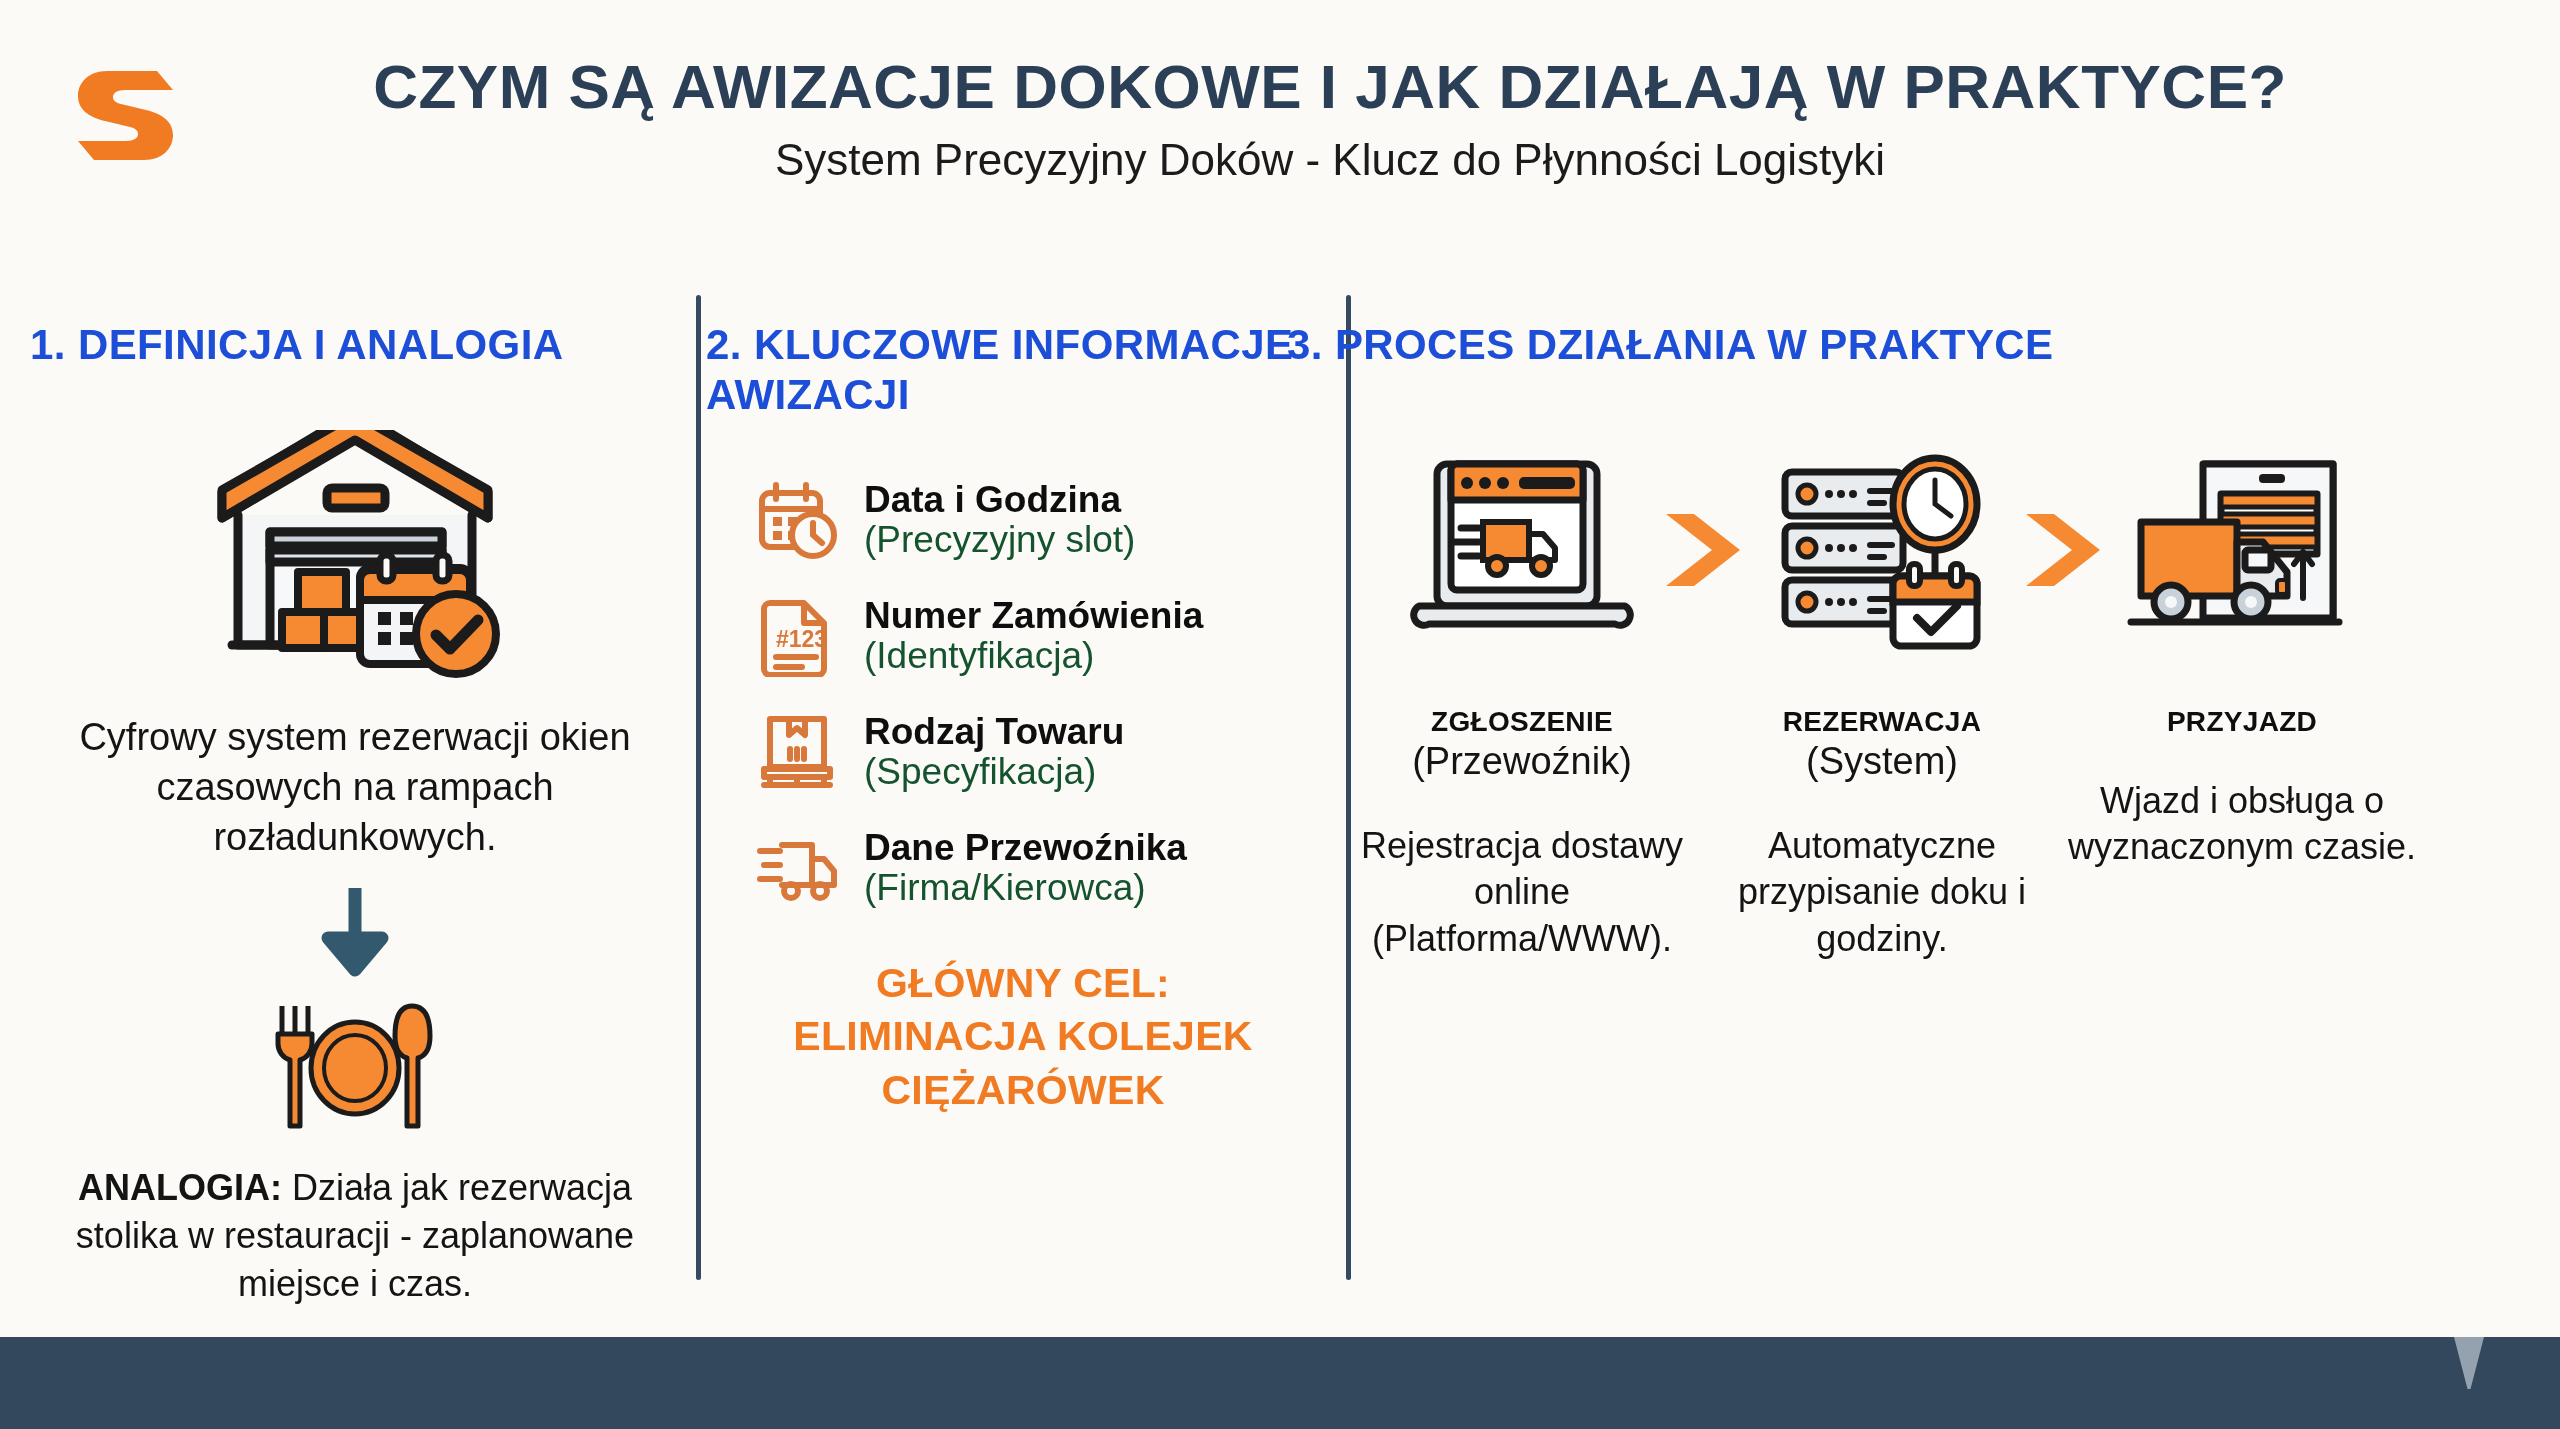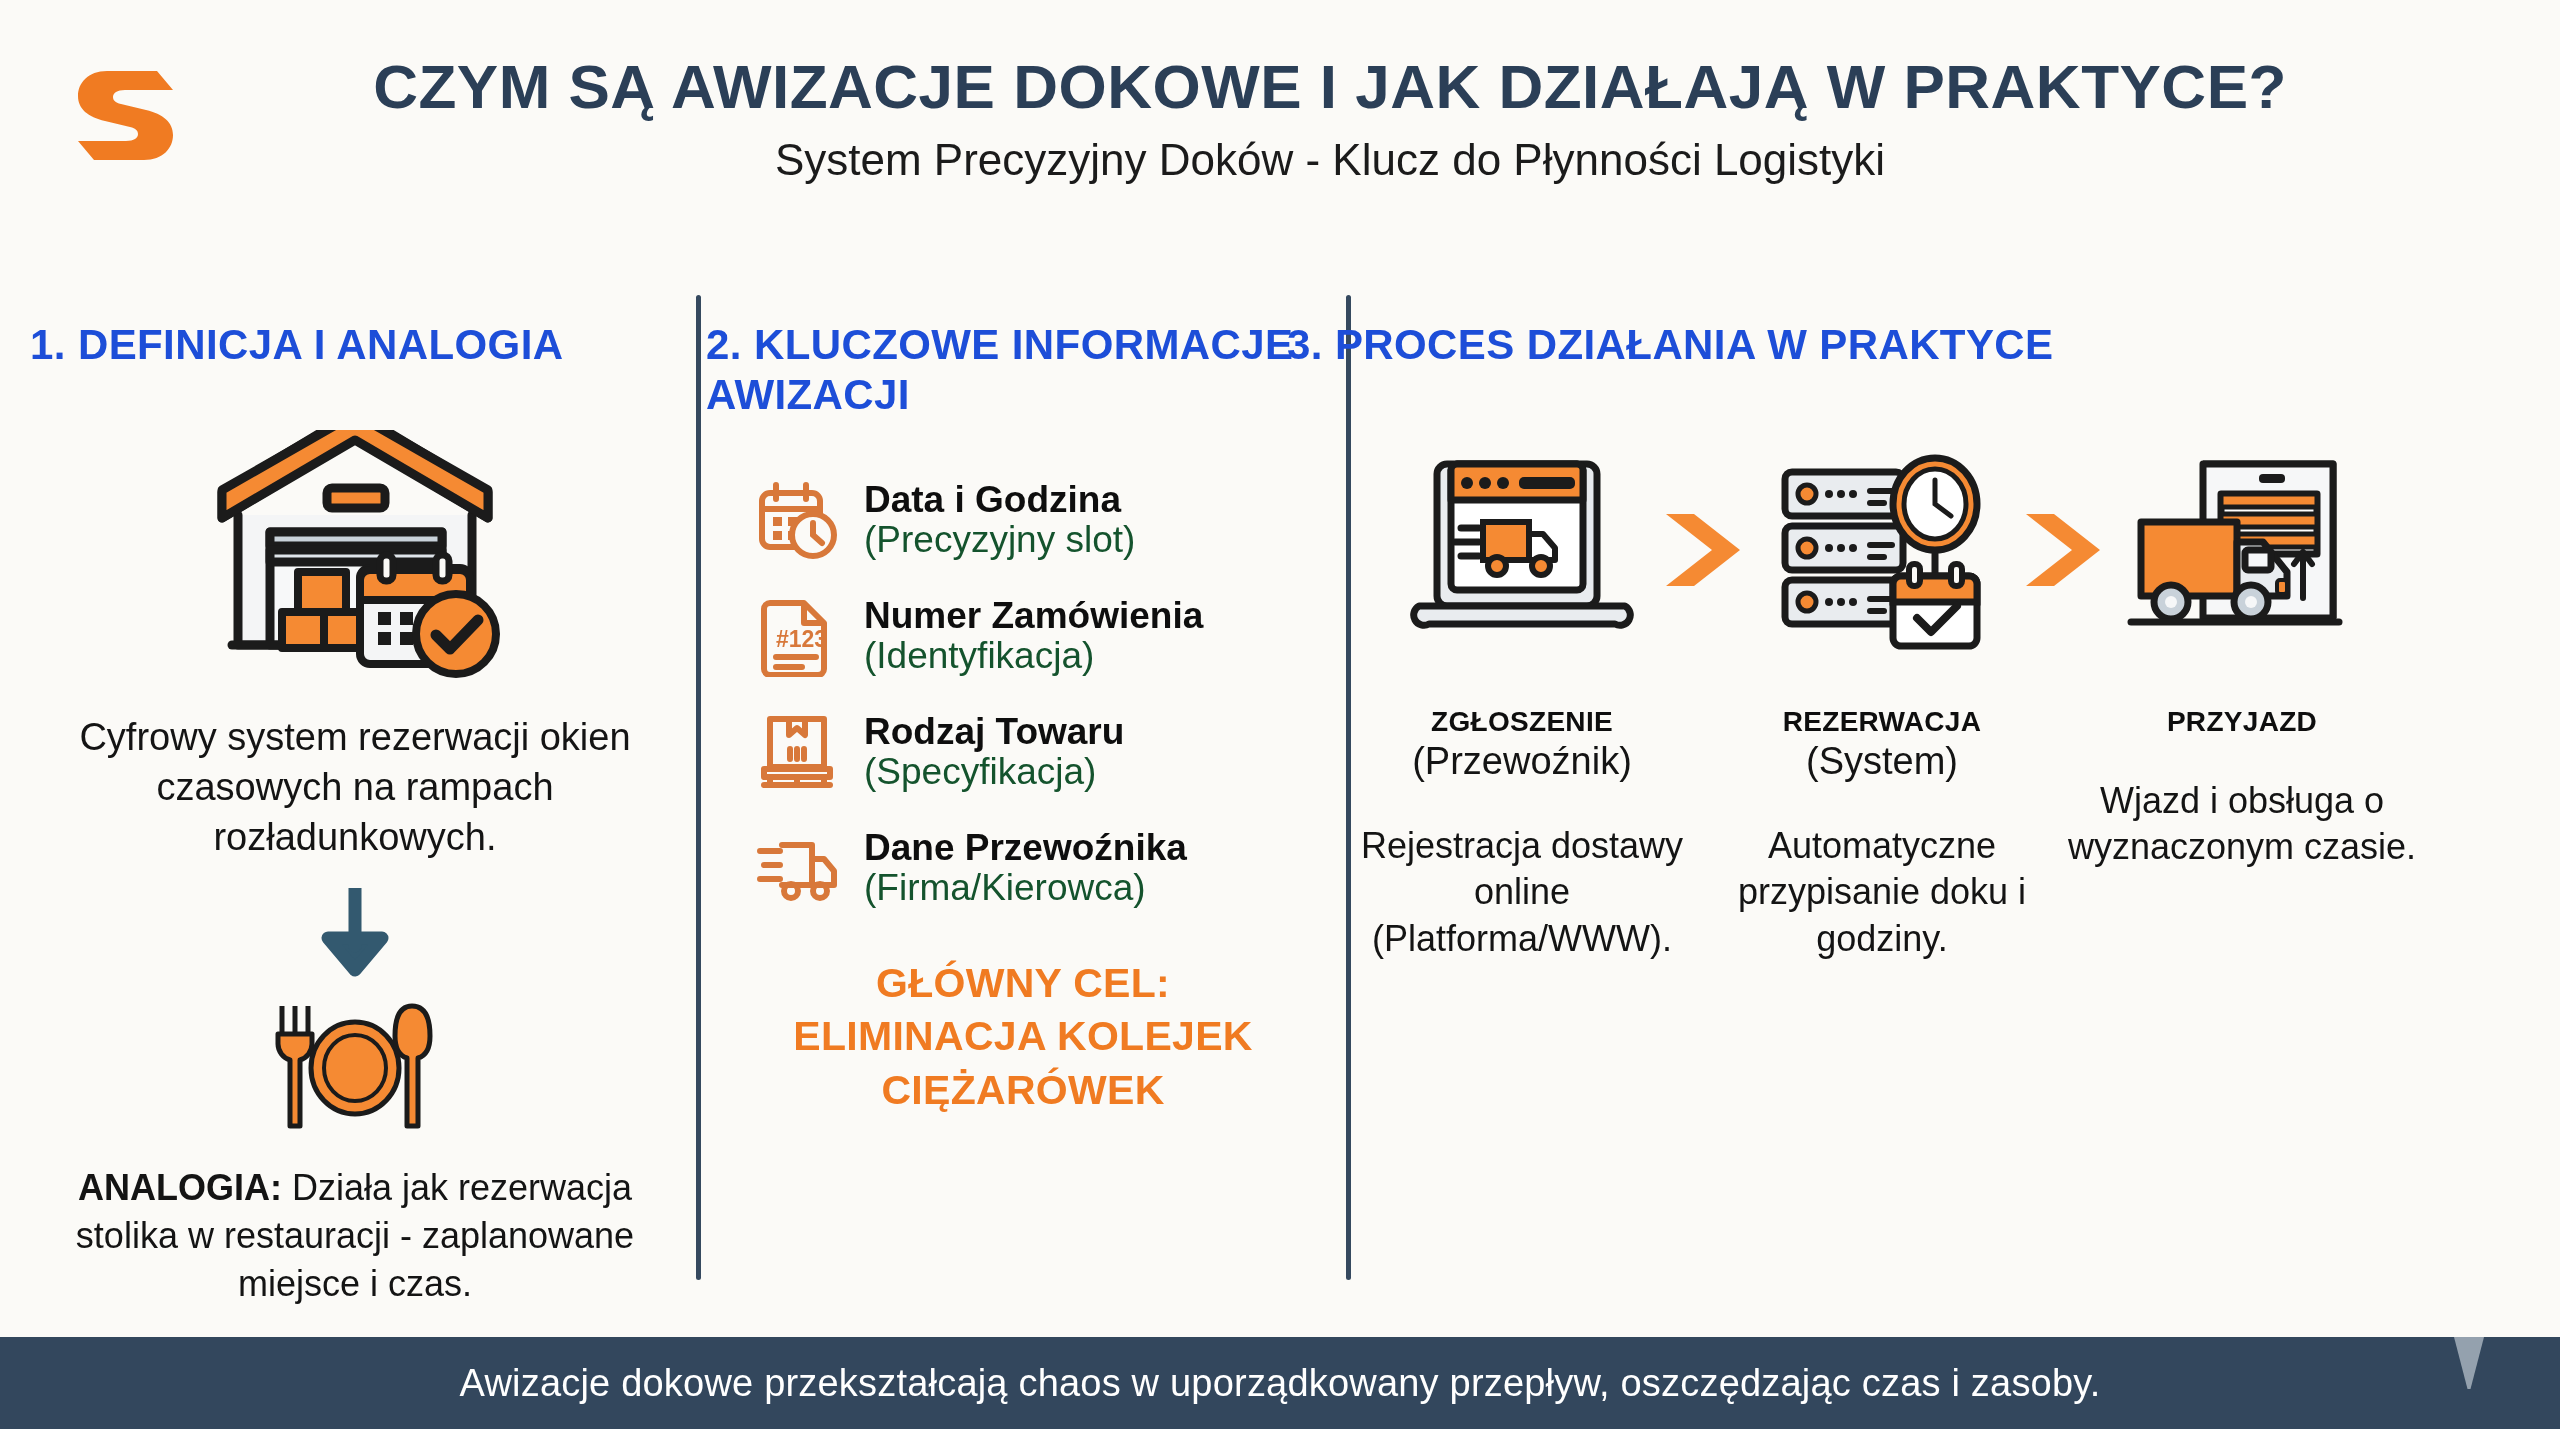--- a/index.html
+++ b/index.html
@@ -589,17 +589,16 @@
       </div>
 
       <div class="proc-col">
         <div class="proc-name">PRZYJAZD</div>
         <div class="proc-desc">Wjazd i obsługa o wyznaczonym czasie.</div>
       </div>
     </div>
   </div>
 
   <div id="footer">
-    <div id="footer-text">Awizacje dokowe przekształcają chaos w uporządkowany przepływ, oszczędzając czas i zasoby.</div>
     <div id="cursor-artifact"></div>
   </div>
 
 </div>
 
 </body></html>

